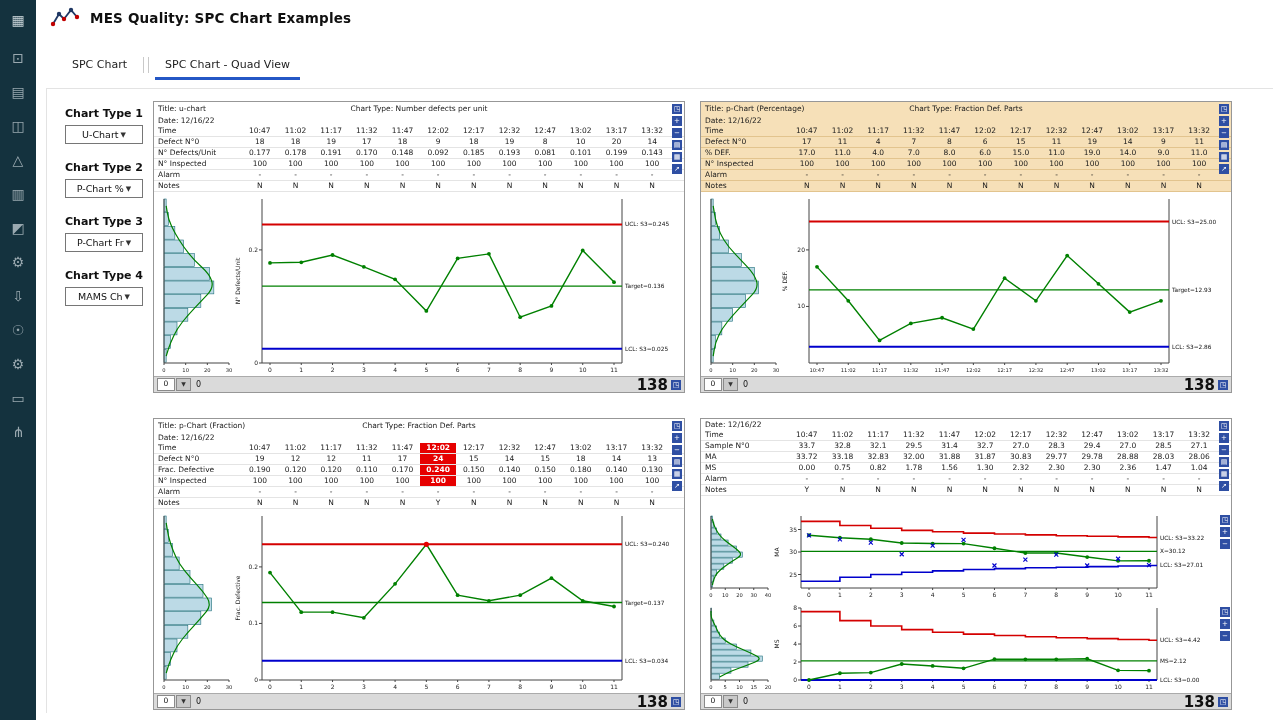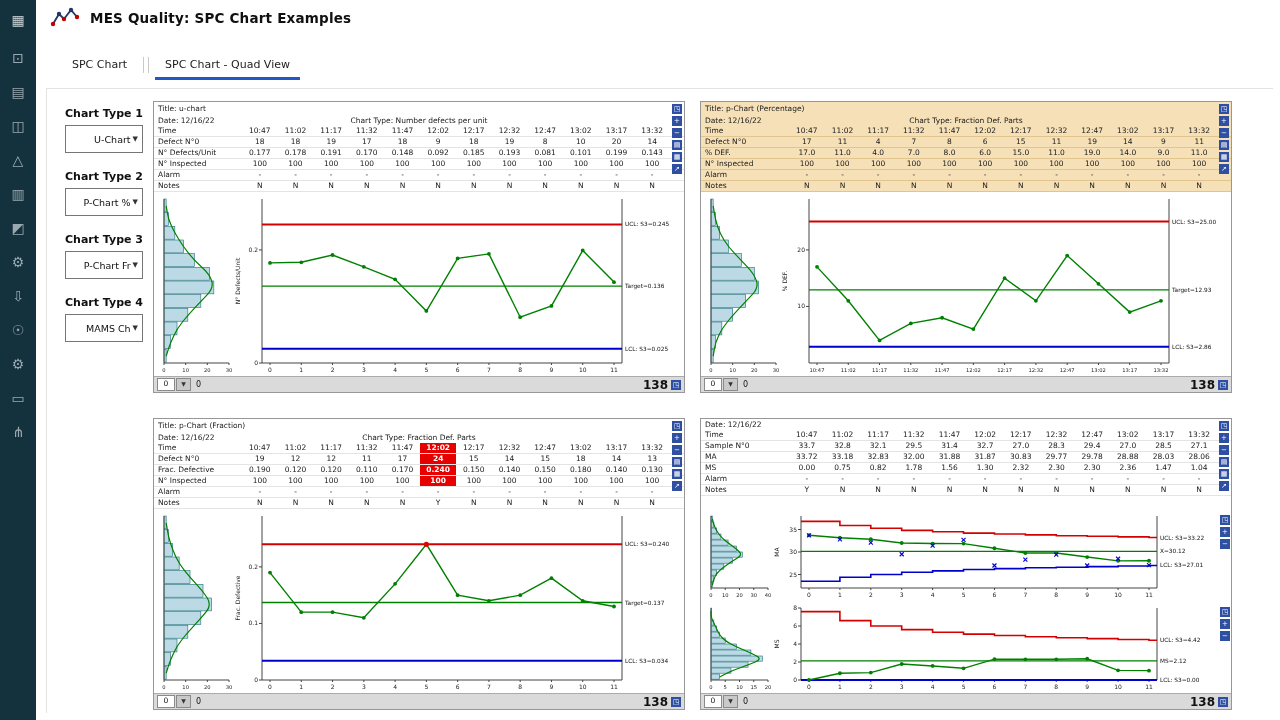--- a/index.html
+++ b/index.html
@@ -21,56 +21,56 @@
   #tabbar{position:absolute;left:58px;top:52px;height:28px;display:flex;align-items:stretch;}
   .tab{font-size:11px;color:#1c1c1c;padding:6px 14px 7px;position:relative;cursor:pointer;white-space:nowrap;}
   .tab.active .underline{position:absolute;left:4px;right:4px;bottom:0;height:3px;background:#2457C5;}
   .tabsep{width:1px;background:#C9C9C9;margin:5px 2px 7px;}
 
   #content{position:absolute;left:46px;top:88px;width:1226px;height:624px;
            border-left:1px solid #E3E3E3;border-top:1px solid #E3E3E3;}
 
   #controls{position:absolute;left:18px;top:18px;width:96px;}
   .ctl-label{font-size:11px;font-weight:bold;color:#101010;margin-bottom:5px;}
-  .ctl-select{width:78px;height:28px;border:1px solid #767676;background:#fff;font-size:9.5px;
-              display:flex;align-items:center;justify-content:flex-end;padding:0 4px;
+  .ctl-select{width:78px;height:19px;border:1px solid #767676;background:#fff;font-size:9.5px;
+              display:flex;align-items:center;justify-content:center;padding:0 4px;
               box-sizing:border-box;margin-bottom:17px;cursor:pointer;white-space:nowrap;overflow:hidden;}
   .chev{font-size:7px;color:#333;margin-left:2px;}
 
   #chart-grid{position:absolute;left:106px;top:12px;display:grid;
               grid-template-columns:532px 532px;grid-template-rows:292px 292px;
               column-gap:15px;row-gap:25px;}
 
   .panel{position:relative;width:532px;height:292px;box-sizing:border-box;
          border:1px solid #979797;background:#fff;overflow:hidden;}
   .ptable{position:relative;height:90px;overflow:hidden;font-size:7.5px;color:#1a1a1a;}
   .titlerow{position:relative;height:13px;line-height:13px;}
   .t-left{position:absolute;left:4px;top:0;}
-  .t-center{position:absolute;left:0;right:0;top:12px;text-align:center;}
+  .t-center{position:absolute;left:0;right:0;top:0;text-align:center;}
   .daterow{height:11px;line-height:11px;padding-left:4px;}
   .trow{display:grid;grid-template-columns:88px repeat(12,1fr);height:11px;line-height:10px;
         box-sizing:border-box;padding-right:14px;}
   .trow .lbl{padding-left:4px;text-align:left;overflow:hidden;white-space:nowrap;}
   .trow .val{text-align:center;overflow:hidden;white-space:nowrap;}
   .alarm-cell{background:#E60000;color:#fff;font-weight:bold;}
 
   .icon-strip{position:absolute;right:2px;top:2px;display:flex;flex-direction:column;gap:2px;z-index:5;}
   .mini-icon{width:10px;height:10px;background:#2F4FA3;color:#fff;font-size:7px;line-height:10px;
              text-align:center;cursor:pointer;flex:0 0 auto;}
   .chart-row{display:flex;align-items:stretch;}
   .plot-side-icons{width:12px;display:flex;flex-direction:column;gap:2px;padding-top:6px;align-items:center;}
 
   .pscroll{display:flex;align-items:center;background:#DADADA;border-top:1px solid #ABABAB;
            height:16px;padding:0 3px;box-sizing:border-box;}
   .spinbox{background:#fff;border:1px solid #8a8a8a;width:16px;height:11px;line-height:10px;
            text-align:center;font-size:7.5px;}
   .spinbtn{background:#C9C9C9;border:1px solid #8a8a8a;width:13px;height:11px;line-height:10px;
            text-align:center;font-size:6px;color:#333;cursor:pointer;margin-left:1px;}
   .scrollpos{margin-left:5px;font-size:8px;}
-  .scrollend{margin-left:auto;font-weight:bold;font-size:12px;margin-right:3px;}
+  .scrollend{margin-left:auto;font-weight:bold;font-size:15px;margin-right:3px;}
 </style>
 </head>
 <body>
 
 <div id="sidebar">
     <div class="sb-icon first">▦</div>
     <div class="sb-icon">⊡</div>
     <div class="sb-icon">▤</div>
     <div class="sb-icon">◫</div>
     <div class="sb-icon">△</div>

